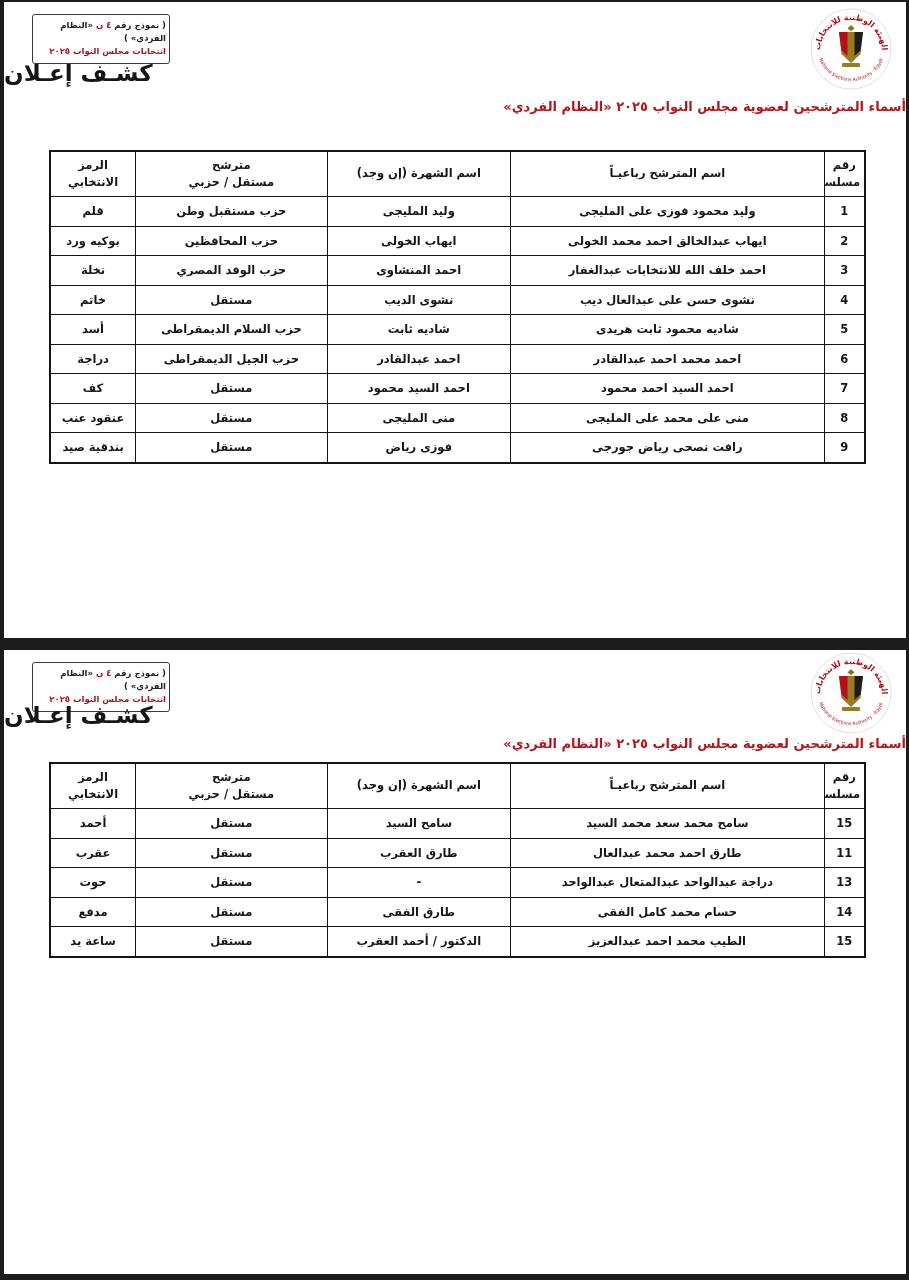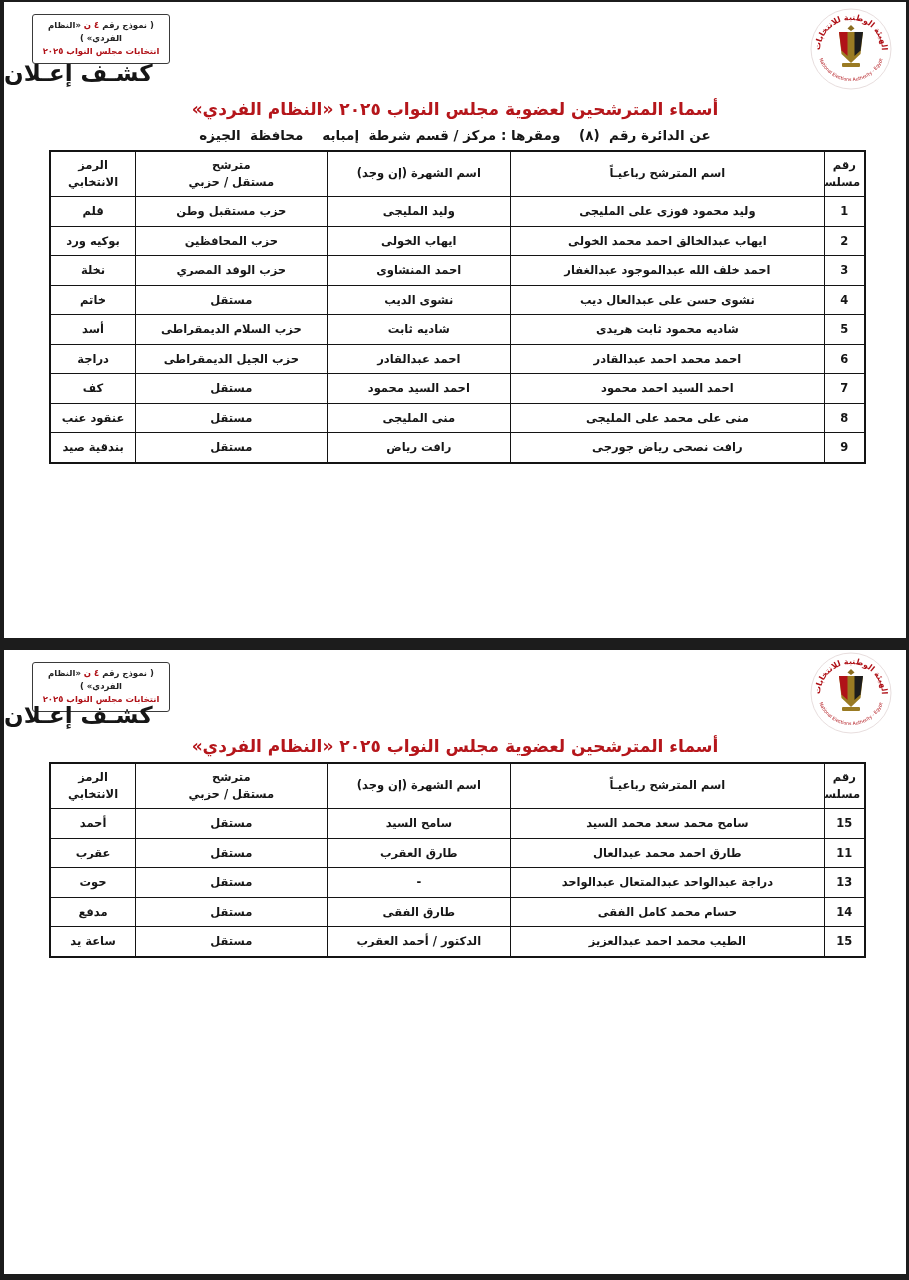--- a/index.html
+++ b/index.html
@@ -12,35 +12,35 @@
     position:absolute;inset:0;background:#1c1c1c;
   }
   .page{
     position:absolute;left:4px;right:3px;background:#ffffff;
   }
   .page1{top:2px;height:636px;}
   .page2{top:650px;height:624px;}
   .form-box{
     position:absolute;left:28px;top:12px;width:130px;
     border:1.3px solid #3a3a3a;border-radius:3px;
-    padding:4px 3px;text-align:center;direction:rtl;
+    padding:4px 3px;text-align:right;direction:rtl;
     font-weight:bold;font-size:8.5px;line-height:1.55;color:#222;
   }
   .form-box .red{color:#b01218;}
   .logo{position:absolute;right:14px;top:6px;width:82px;height:82px;}
   .page2 .logo{top:2px;}
   .doc-title{
     position:absolute;left:0;right:0;text-align:left;direction:rtl;
     font-weight:bold;color:#161616;font-size:23px;
   }
   .page1 .doc-title{top:58px;}
   .page2 .doc-title{top:52px;}
   .doc-subtitle{
-    position:absolute;left:0;right:0;text-align:center;direction:rtl;
-    font-weight:bold;color:#b5161b;font-size:17px;
+    position:absolute;left:0;right:0;text-align:right;direction:rtl;
+    font-weight:bold;color:#b5161b;font-size:13px;
   }
   .page1 .doc-subtitle{top:97px;}
   .page2 .doc-subtitle{top:86px;}
   .district-line{
     position:absolute;left:0;right:0;top:125px;text-align:center;direction:rtl;
     font-weight:bold;color:#161616;font-size:13.5px;white-space:pre;
   }
   .tbl-wrap{position:absolute;left:45px;}
   .page1 .tbl-wrap{top:148px;}
   .page2 .tbl-wrap{top:112px;}
@@ -87,21 +87,20 @@
         <path d="M41,17 l3.5,3.5 -3.5,2.5 -3.5,-2.5 z" fill="#8a6d1f"></path>
         <path d="M29,24 h24 l-2.5,22 -9.5,9 -9.5,-9 z" fill="#9a7b23"></path>
         <path d="M29,24 h8.5 v24 l-6,-5.5 z" fill="#b01218"></path>
         <path d="M44.5,24 h8.5 l-2.5,18.5 -6,5.5 z" fill="#1d1d1d"></path>
         <rect x="32" y="55" width="18" height="4" rx="1" fill="#9a7b23"></rect>
       </g>
     </svg>
 
     <div class="doc-title">كشـف إعـلان</div>
     <div class="doc-subtitle">أسماء المترشحين لعضوية مجلس النواب ٢٠٢٥ «النظام الفردي»</div>
-    <div class="district-line">عن الدائرة رقم  (٨)    ومقرها : مركز / قسم شرطة  إمبابه    محافظة  الجيزه</div>
 
     <div class="tbl-wrap">
       <table>
         <colgroup>
           <col class="c-serial">
             <col class="c-name">
             <col class="c-shahra">
             <col class="c-party">
             <col class="c-symbol">
         </colgroup>
@@ -127,21 +126,21 @@
             </tr>
             <tr>
               <td>2</td>
               <td>ايهاب عبدالخالق احمد محمد الخولى</td>
               <td>ايهاب الخولى</td>
               <td>حزب المحافظين</td>
               <td>بوكيه ورد</td>
             </tr>
             <tr>
               <td>3</td>
-              <td>احمد خلف الله عبدالموجود عبدالغفار</td>
+              <td>احمد خلف الله للانتخابات عبدالغفار</td>
               <td>احمد المنشاوى</td>
               <td>حزب الوفد المصري</td>
               <td>نخلة</td>
             </tr>
             <tr>
               <td>4</td>
               <td>نشوى حسن على عبدالعال ديب</td>
               <td>نشوى الديب</td>
               <td>مستقل</td>
               <td>خاتم</td>
@@ -170,21 +169,21 @@
             <tr>
               <td>8</td>
               <td>منى على محمد على المليجى</td>
               <td>منى المليجى</td>
               <td>مستقل</td>
               <td>عنقود عنب</td>
             </tr>
             <tr>
               <td>9</td>
               <td>رافت نصحى رياض جورجى</td>
-              <td>رافت رياض</td>
+              <td>فوزى رياض</td>
               <td>مستقل</td>
               <td>بندقية صيد</td>
             </tr>
           </tbody>
       </table>
     </div>
   </div>
 
   <div class="page page2">
 

